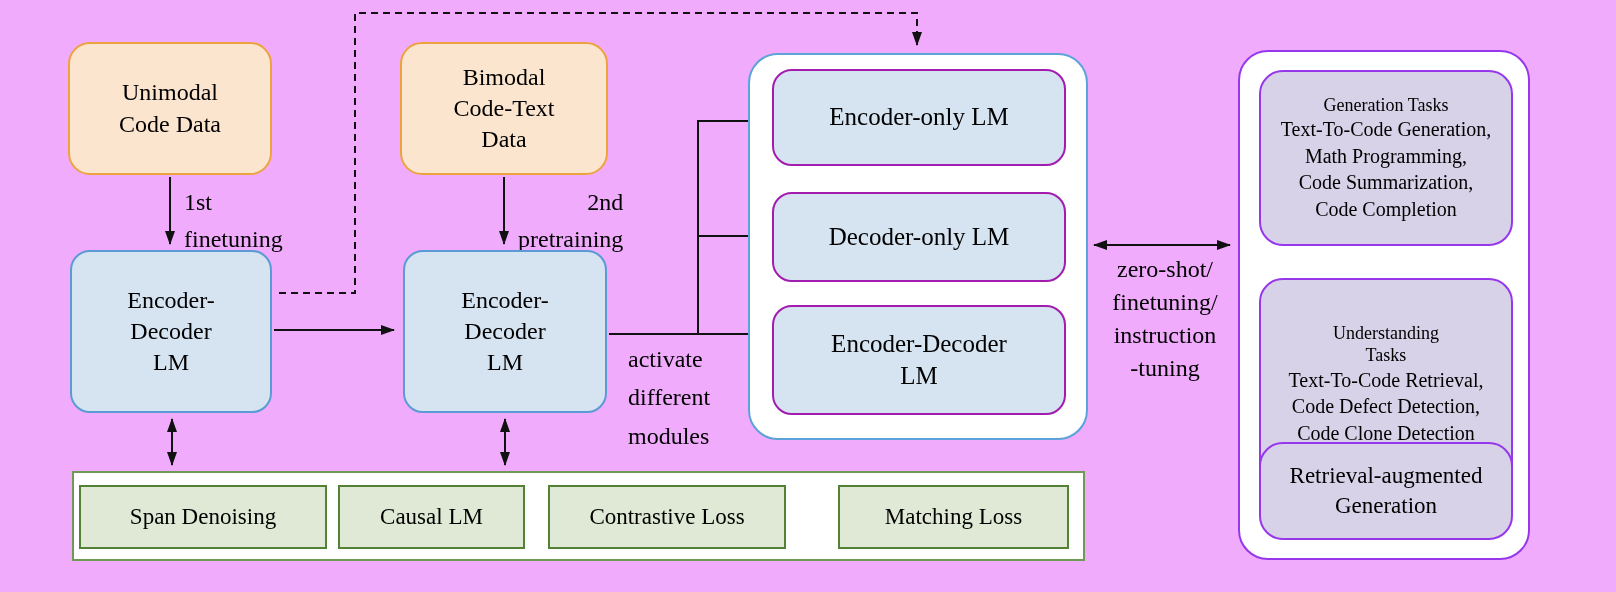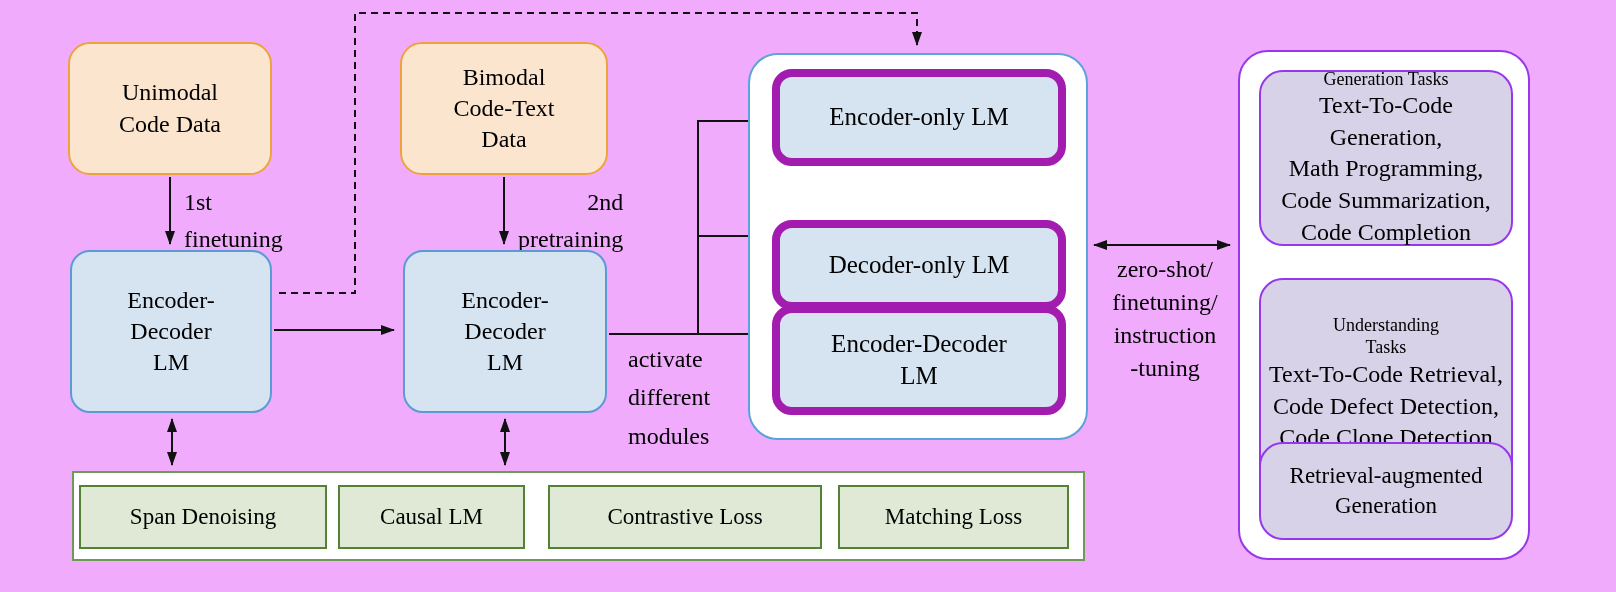--- a/index.html
+++ b/index.html
@@ -10,32 +10,32 @@
   .node{
     position:absolute;display:flex;align-items:center;justify-content:center;
     text-align:center;white-space:pre-line;box-sizing:border-box;line-height:1.3;
   }
   .orange{background:#fbe5ce;border:2px solid #eda33d;border-radius:22px;font-size:24px;}
   .blue{background:#d6e3f1;border:2px solid #5b9bd5;border-radius:20px;font-size:24px;}
   .blue-container{
     position:absolute;left:748px;top:53px;width:340px;height:387px;
     border:2px solid #5ba3d9;border-radius:30px;background:#fff;box-sizing:border-box;
   }
-  .mblue{position:absolute;left:22px;width:294px;background:#d6e3f1;border:8px solid #a21caf;
+  .mblue{position:absolute;left:22px;width:294px;background:#d6e3f1;border:2px solid #a21caf;
     border-radius:20px;display:flex;align-items:center;justify-content:center;
     text-align:center;white-space:pre-line;font-size:25px;box-sizing:border-box;line-height:1.3;}
   .purple-container{
     position:absolute;left:1238px;top:50px;width:292px;height:510px;
     border:2px solid #9637ec;border-radius:30px;background:#fff;box-sizing:border-box;
   }
   .purple-box{position:absolute;left:19px;width:254px;background:#d8d2e8;border:2px solid #9637ec;
     border-radius:24px;display:flex;flex-direction:column;align-items:center;justify-content:center;
     text-align:center;box-sizing:border-box;}
   .ptitle{font-size:18px;line-height:1.25;white-space:pre-line;}
-  .pbody{font-size:24px;line-height:1.32;white-space:pre-line;}
+  .pbody{font-size:20px;line-height:1.32;white-space:pre-line;}
   .rag-title{font-size:23px;line-height:1.3;white-space:pre-line;}
   .green-container{
     position:absolute;left:72px;top:471px;width:1013px;height:90px;
     border:2px solid #6d9b56;background:#fff;box-sizing:border-box;
   }
   .green-box{position:absolute;top:12px;height:64px;background:#dfe9d5;border:2px solid #538135;
     display:flex;align-items:center;justify-content:center;font-size:23px;box-sizing:border-box;text-align:center;}
   .edge-label{position:absolute;font-size:24px;line-height:1.55;white-space:pre-line;}
   svg.overlay{position:absolute;left:0;top:0;pointer-events:none;}
 </style>
@@ -81,21 +81,21 @@
   <div class="node blue" style="left:403px;top:250px;width:204px;height:163px;">Encoder-
 Decoder
 LM</div>
 
   <div class="edge-label" style="left:628px;top:340px;line-height:1.6;">activate
 different
 modules</div>
 
   <div class="blue-container">
     <div class="mblue" style="top:14px;height:97px;">Encoder-only LM</div>
-    <div class="mblue" style="top:137px;height:90px;margin-top:28px;">Decoder-only LM</div>
+    <div class="mblue" style="top:137px;height:90px;">Decoder-only LM</div>
     <div class="mblue" style="top:250px;height:110px;">Encoder-Decoder
 LM</div>
   </div>
 
   <div class="edge-label" style="left:1096px;top:253px;width:138px;text-align:center;line-height:1.38;">zero-shot/
 finetuning/
 instruction
 -tuning</div>
 
   <div class="purple-container">
@@ -115,17 +115,17 @@
     </div>
     <div class="purple-box" style="top:390px;height:98px;">
       <div class="rag-title">Retrieval-augmented
 Generation</div>
     </div>
   </div>
 
   <div class="green-container">
     <div class="green-box" style="left:5px;width:248px;">Span Denoising</div>
     <div class="green-box" style="left:264px;width:187px;">Causal LM</div>
-    <div class="green-box" style="left:474px;width:274px;">Contrastive Loss</div>
+    <div class="green-box" style="left:474px;width:238px;">Contrastive Loss</div>
     <div class="green-box" style="left:764px;width:231px;">Matching Loss</div>
   </div>
 
 </div>
 
 </body></html>

